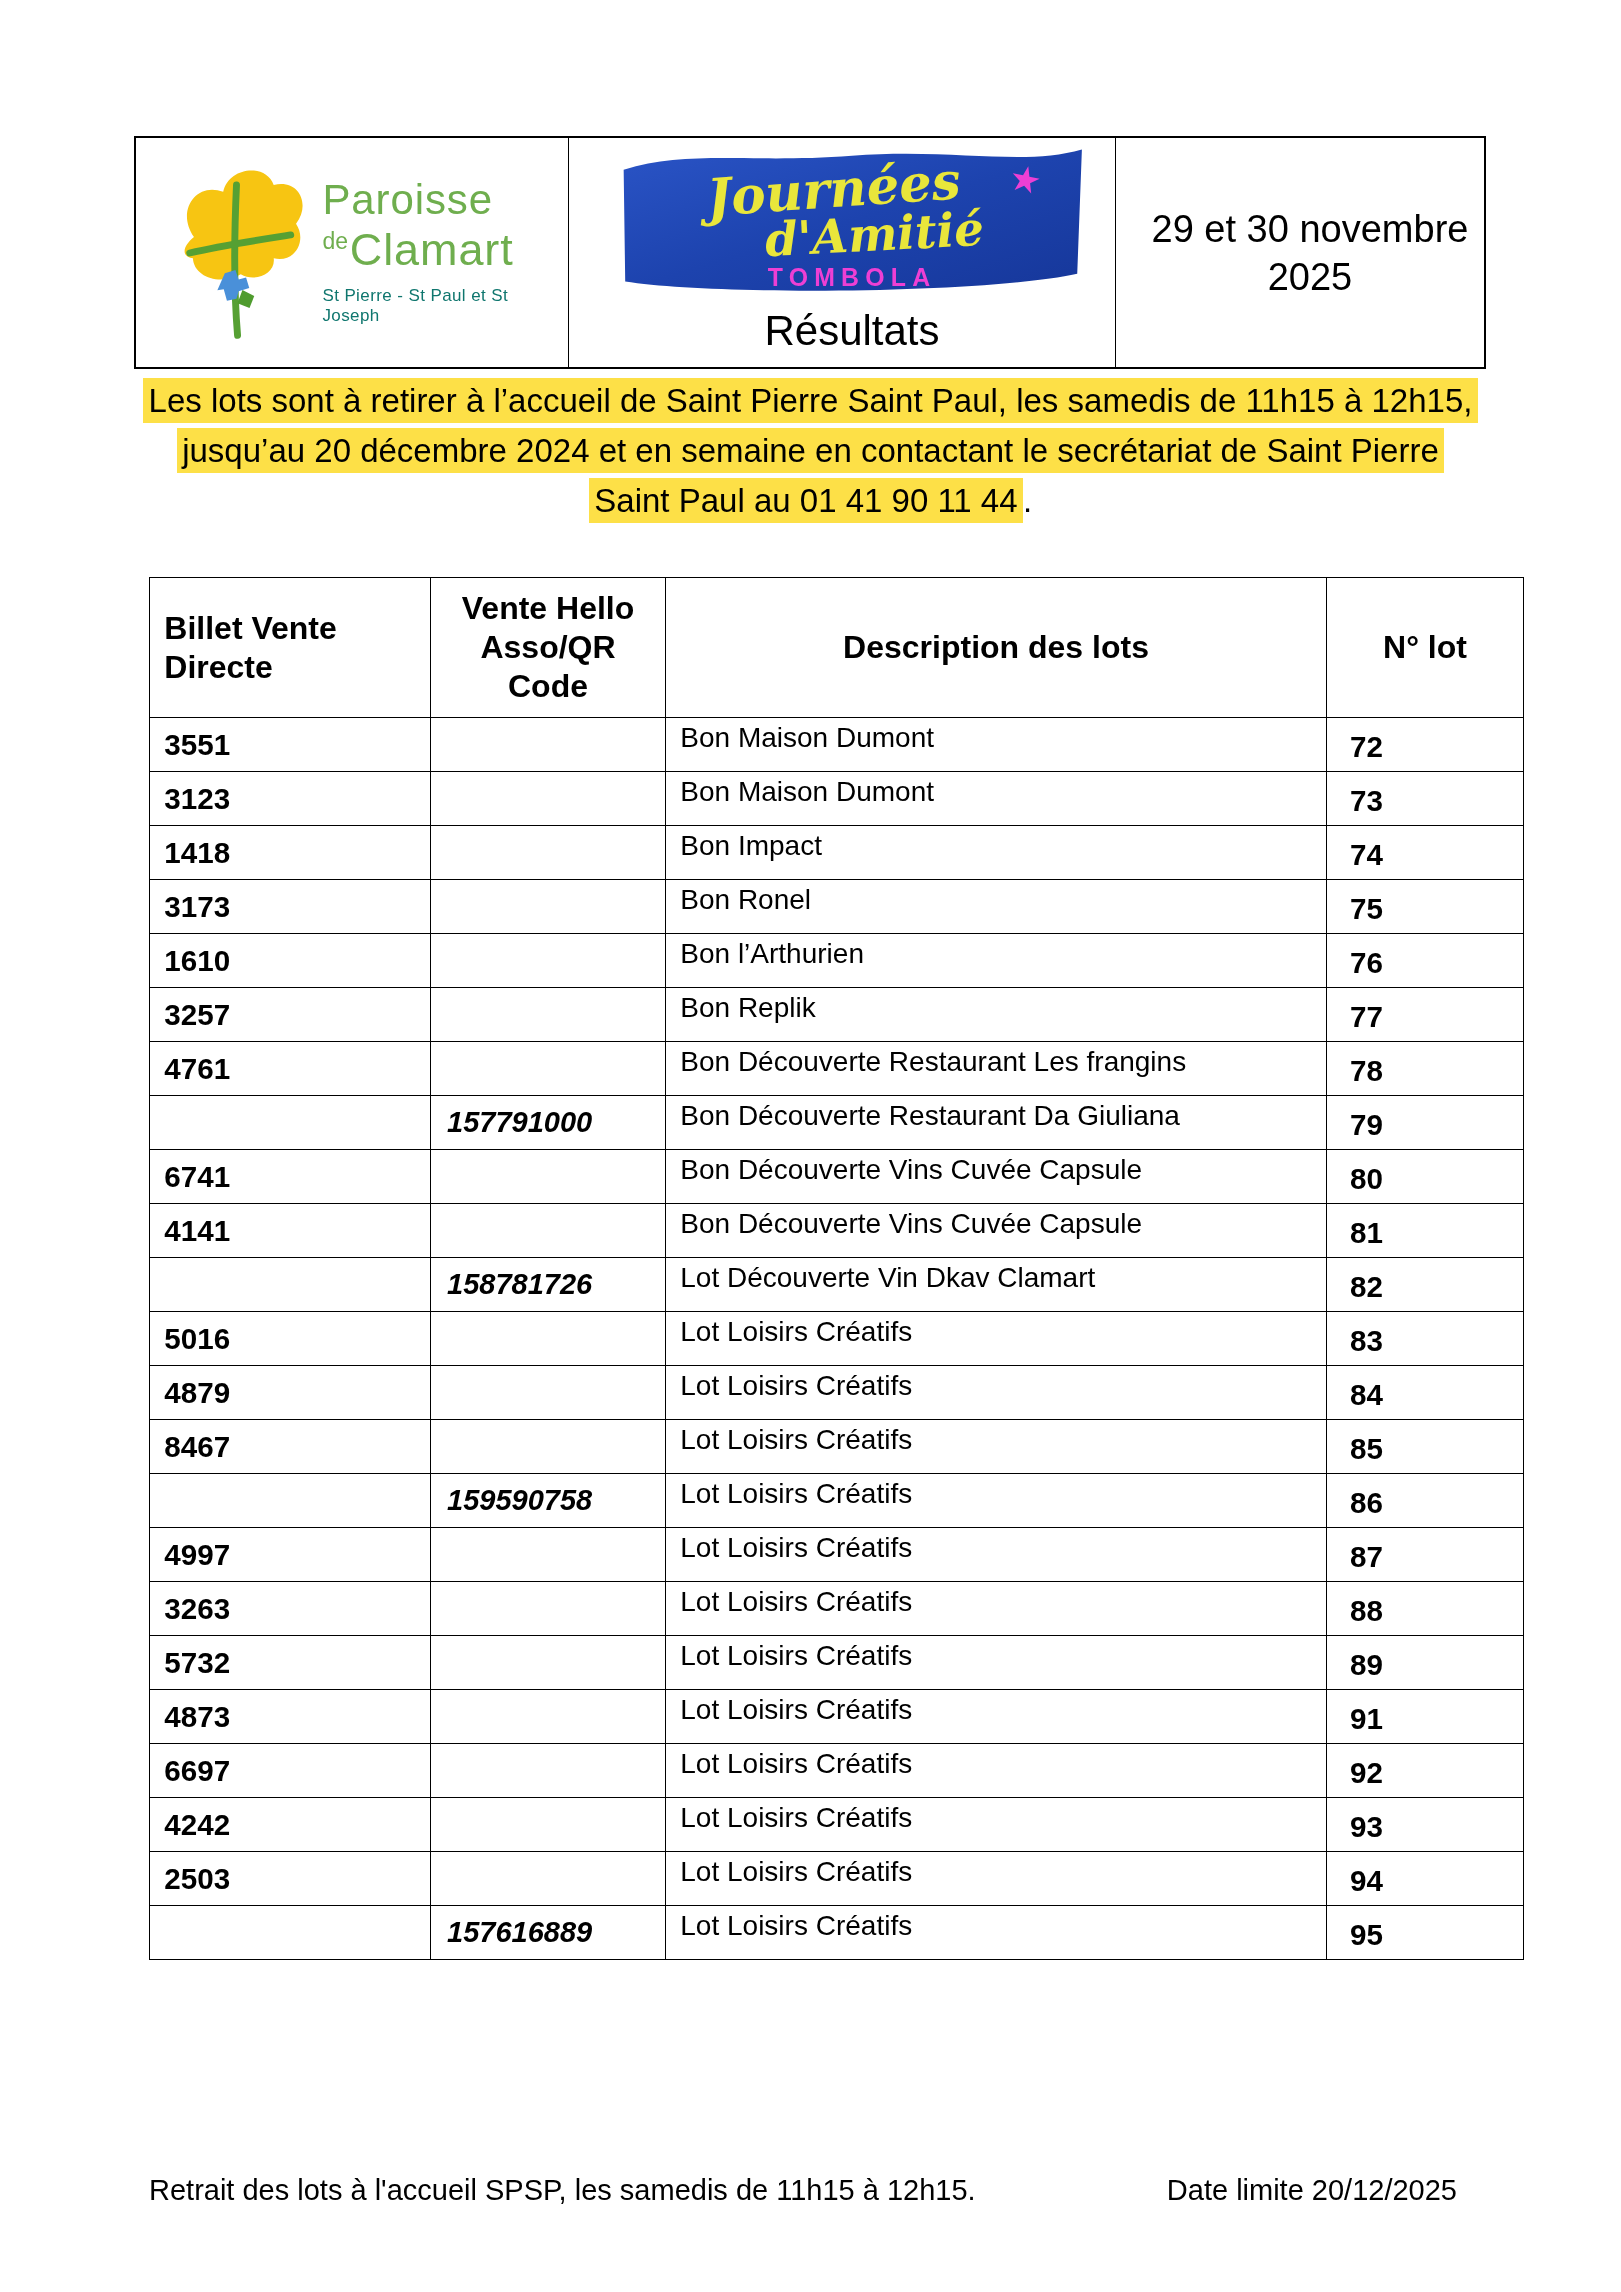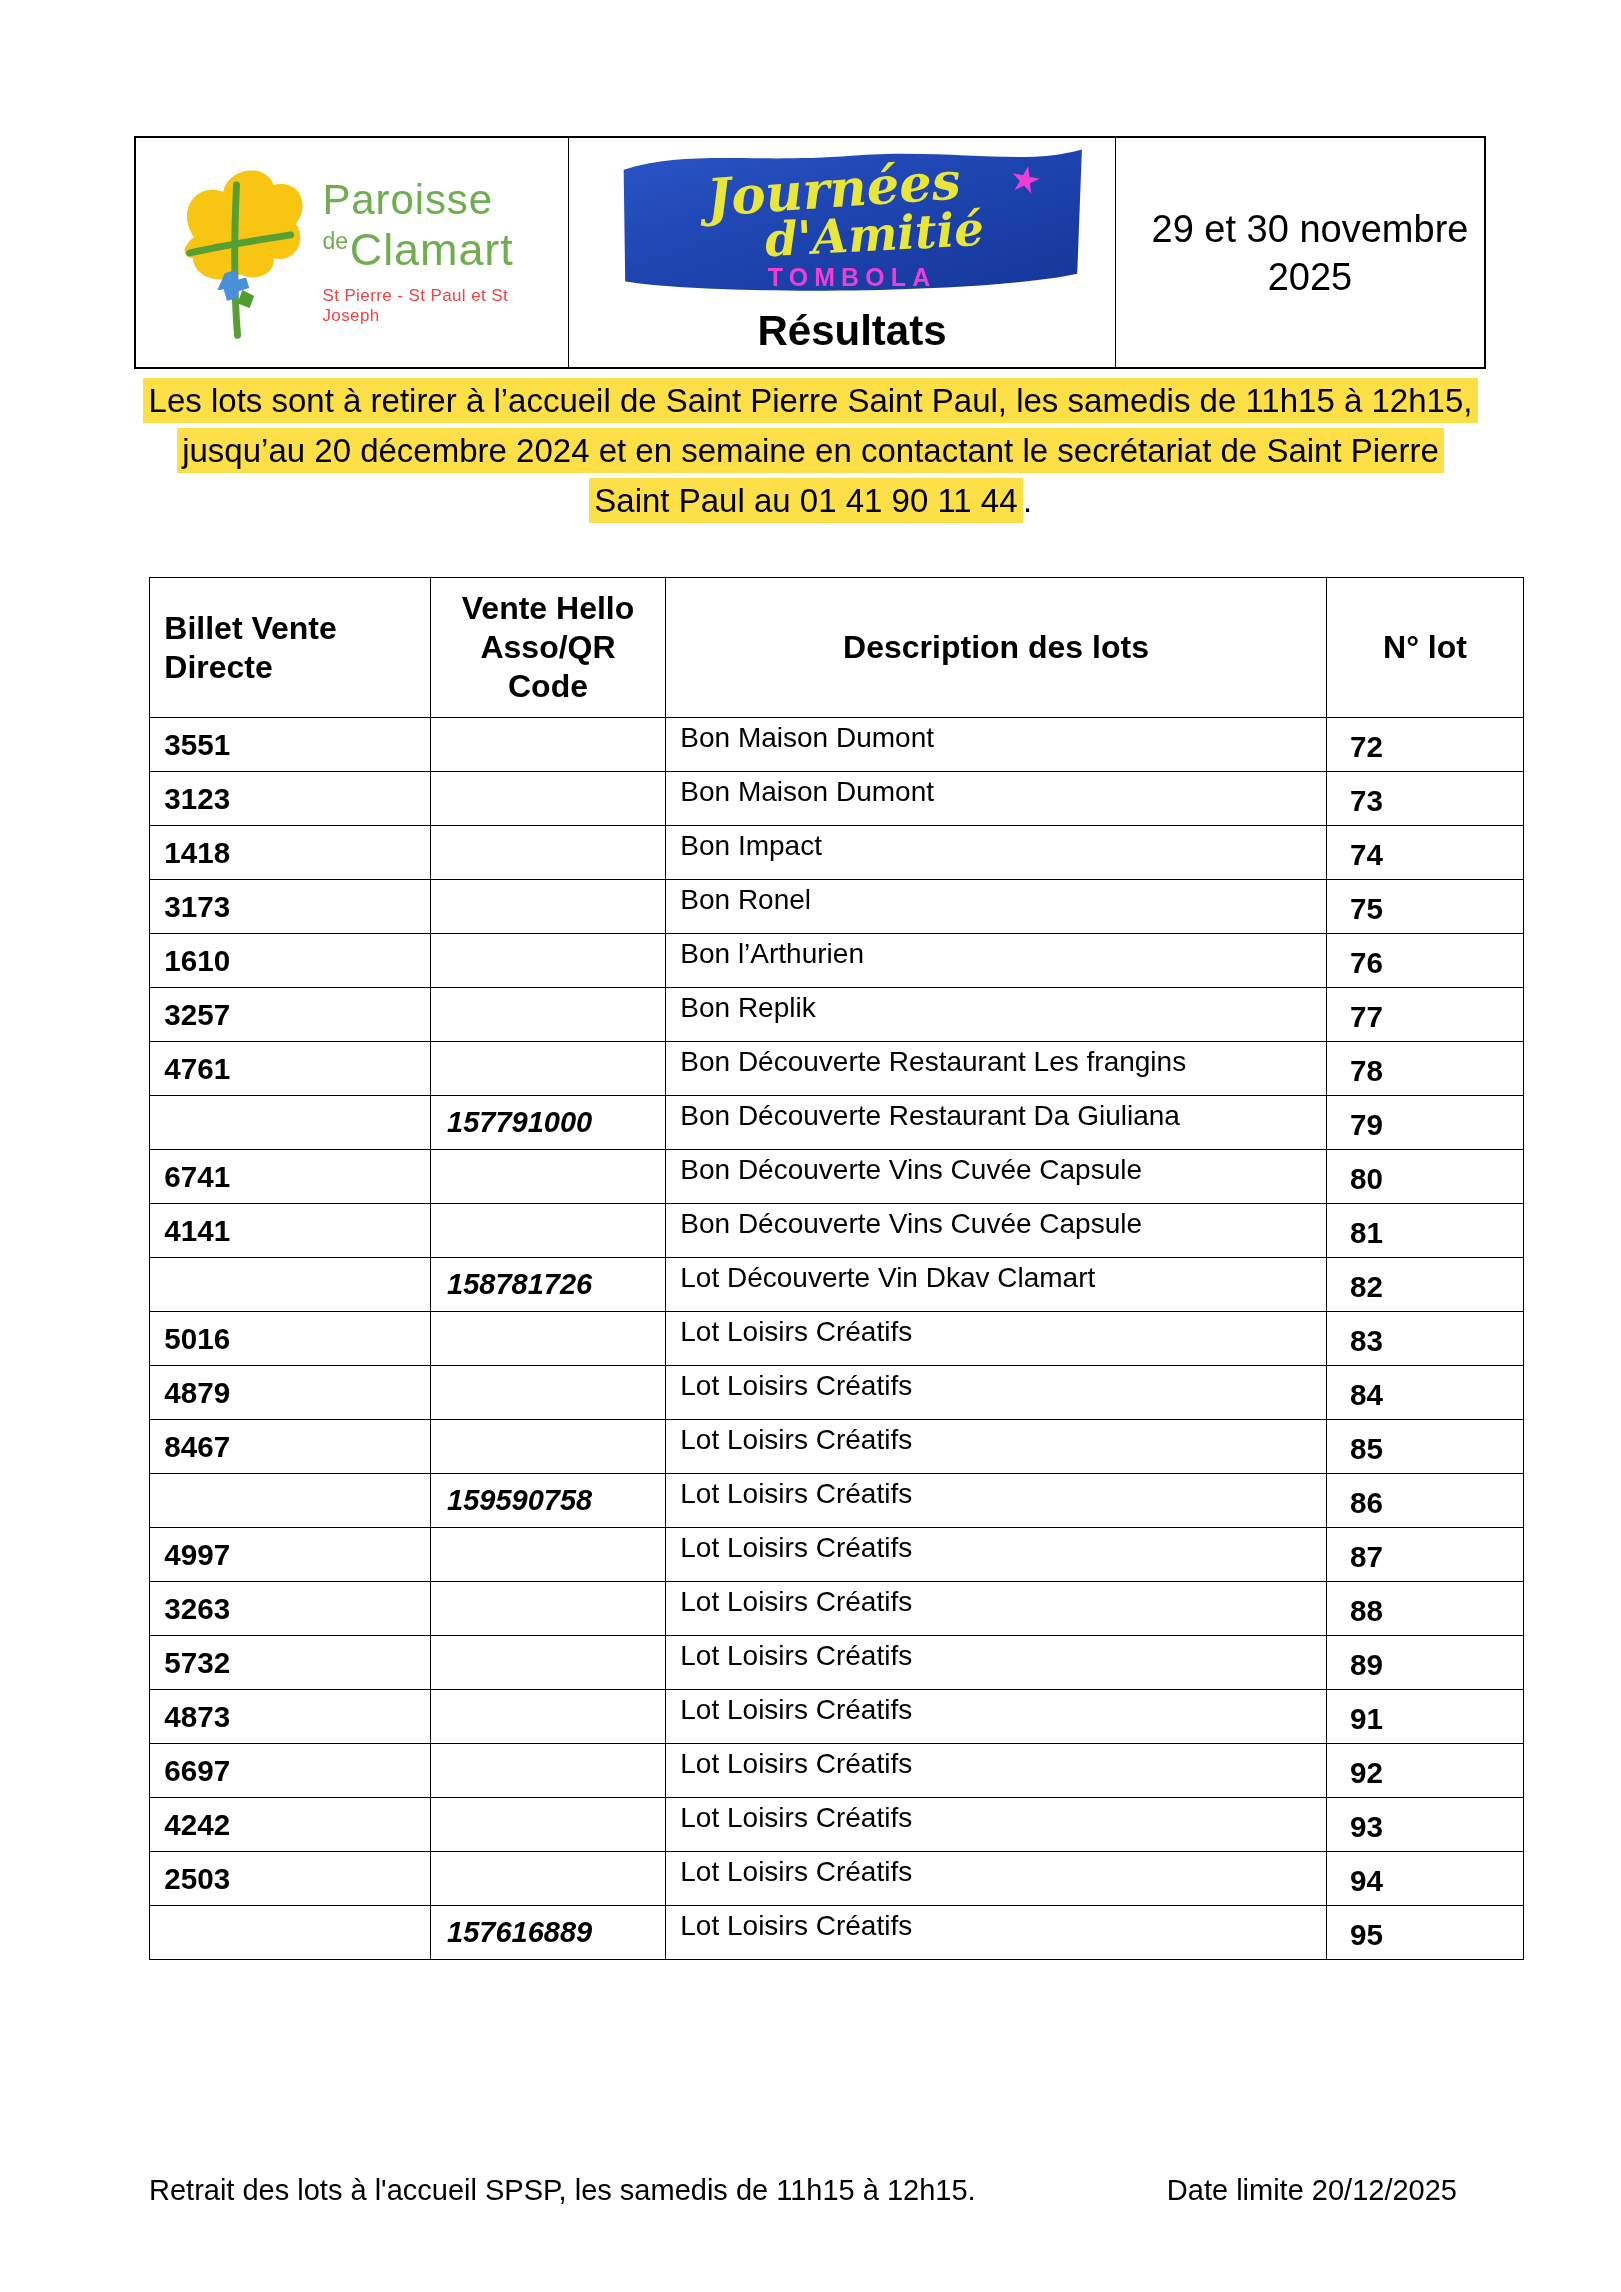--- a/index.html
+++ b/index.html
@@ -47,28 +47,28 @@
   }
 
   
   .logo-wrap { display: flex; align-items: center; }
   .logo-icon { width: 161px; height: 202px; flex: 0 0 auto; }
   .logo-text { margin-left: 5.4px; }
   .logo-line1 { font-size: 42px; color: #6fae4e; line-height: 1.0; letter-spacing: 0.9px; }
   .logo-line2 { color: #6fae4e; line-height: 1.0; margin-top: 5.4px; }
   .logo-de { font-size: 23px; vertical-align: 16px; margin-right: 1.8px; }
   .logo-clamart { font-size: 45px; letter-spacing: 0.9px; }
-  .logo-sub { margin-top: 14.3px; font-size: 17px; color: #ef4444; letter-spacing: 0.4px; }
+  .logo-sub { margin-top: 14.3px; font-size: 17px; color: #0f766e; letter-spacing: 0.4px; }
 
   
   .banner-svg { width: 466px; height: 158px; display: block; }
   .results-label {
     margin-top: 7.2px;
     font-size: 42px;
-    font-weight: bold;
+    font-weight: normal;
     text-align: center;
   }
 
   
   .notice {
     position: absolute;
     left: 0; top: 376px;
     width: 1621px;
     text-align: center;
     font-size: 33px;

